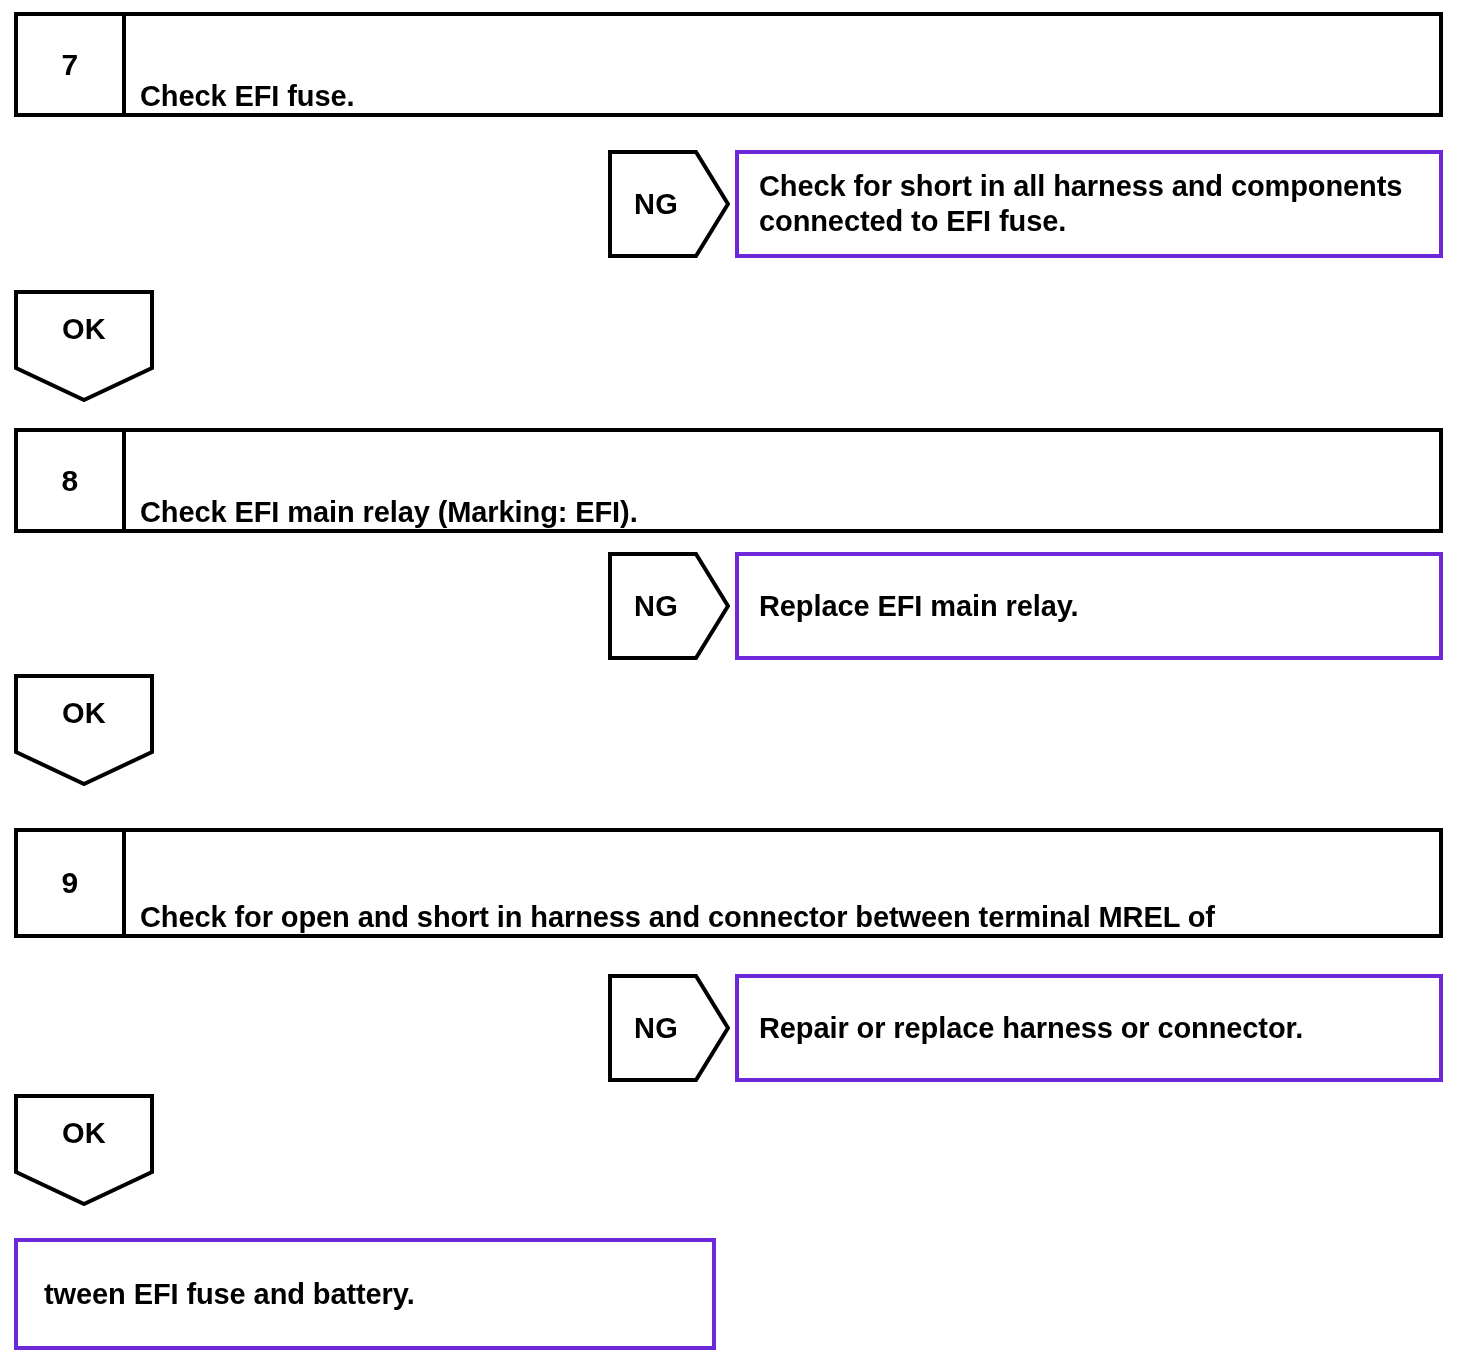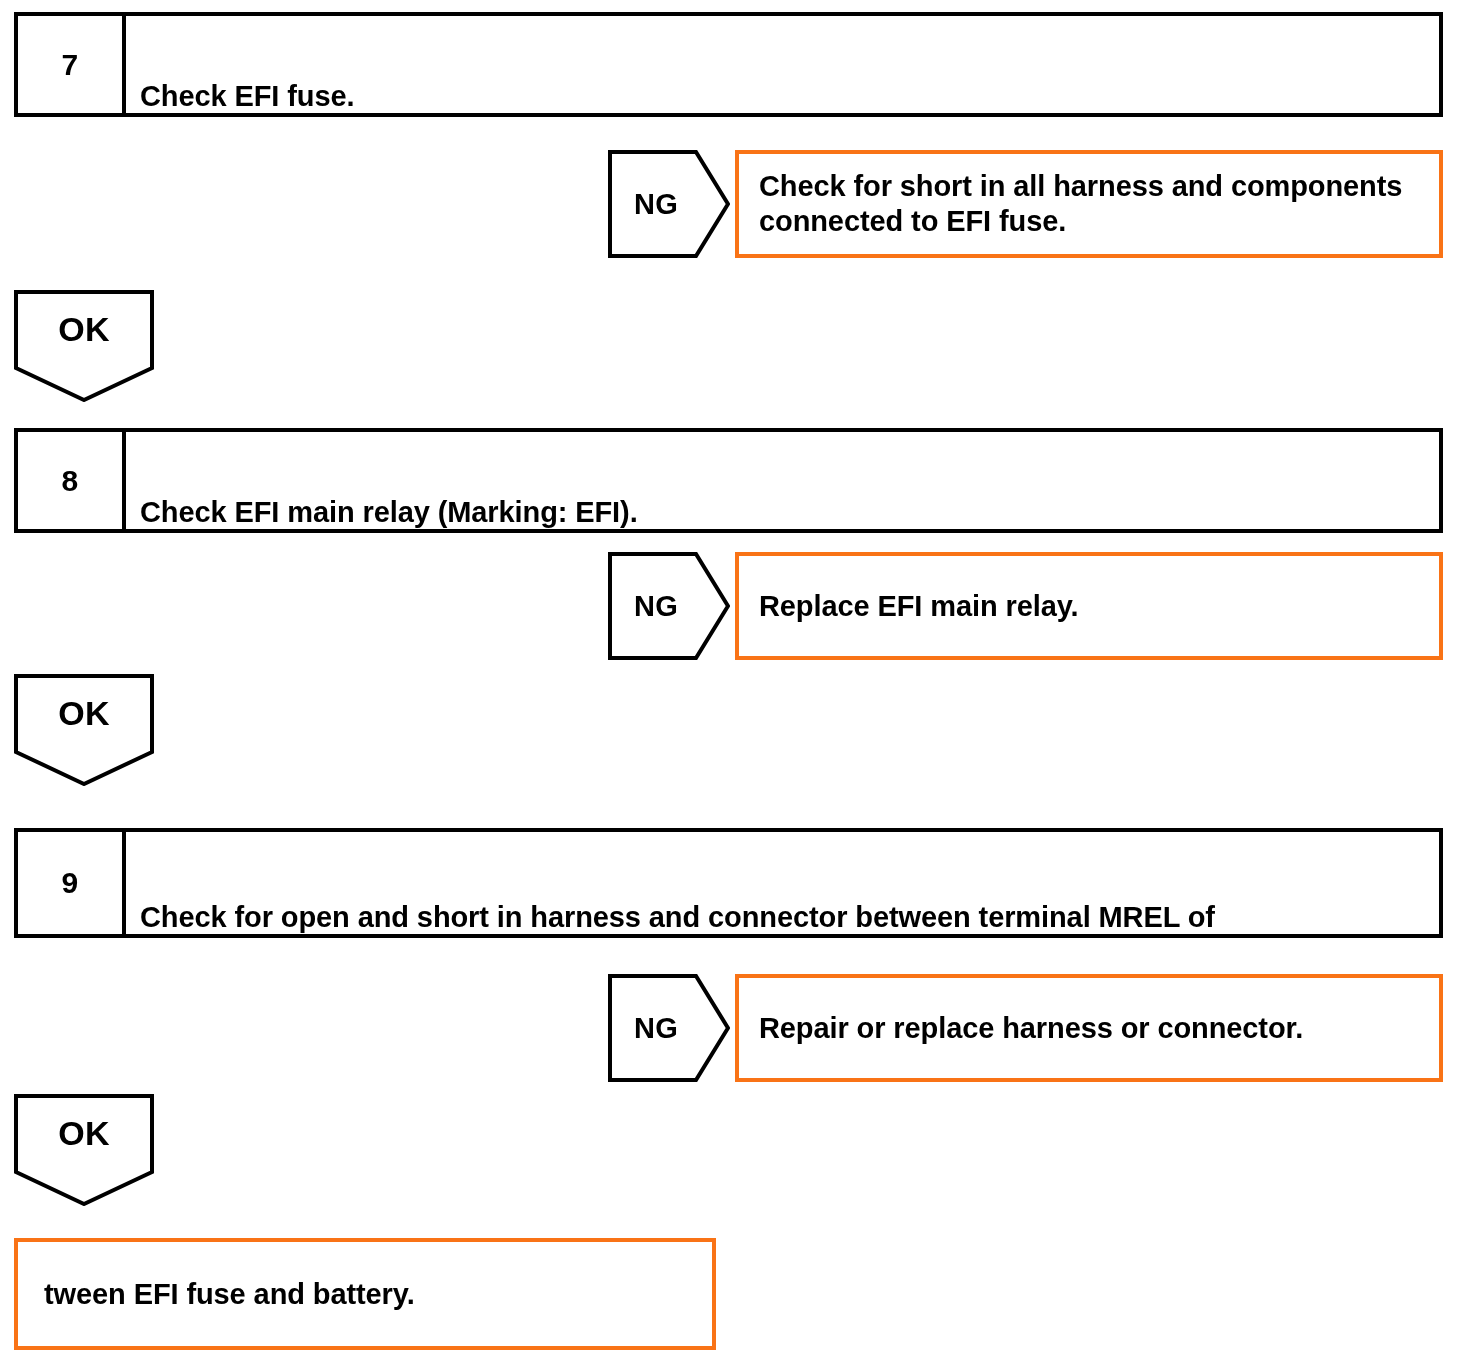--- a/index.html
+++ b/index.html
@@ -53,21 +53,21 @@
     font-size: 29px;
     font-weight: bold;
     line-height: 1.18;
     letter-spacing: -0.1px;
   }
 
   
   .plain-box {
     position: absolute;
     box-sizing: border-box;
-    border: 4px solid #f97316;
+    border: 4px solid #6d28d9;
     background: #fff;
     display: flex;
     align-items: center;
     padding: 0 16px 0 26px;
     font-size: 29px;
     font-weight: bold;
     line-height: 1.2;
     letter-spacing: -0.1px;
   }
 
@@ -111,21 +111,21 @@
   }
   .ok-label {
     position: absolute;
     left: 0;
     top: 6px;
     width: 140px;
     height: 66px;
     display: flex;
     align-items: center;
     justify-content: center;
-    font-size: 34px;
+    font-size: 29px;
     font-weight: bold;
     letter-spacing: 0.3px;
   }
 
   .line2 { display: block; }
 </style>
 </head>
 <body>
 
 <div class="canvas">

